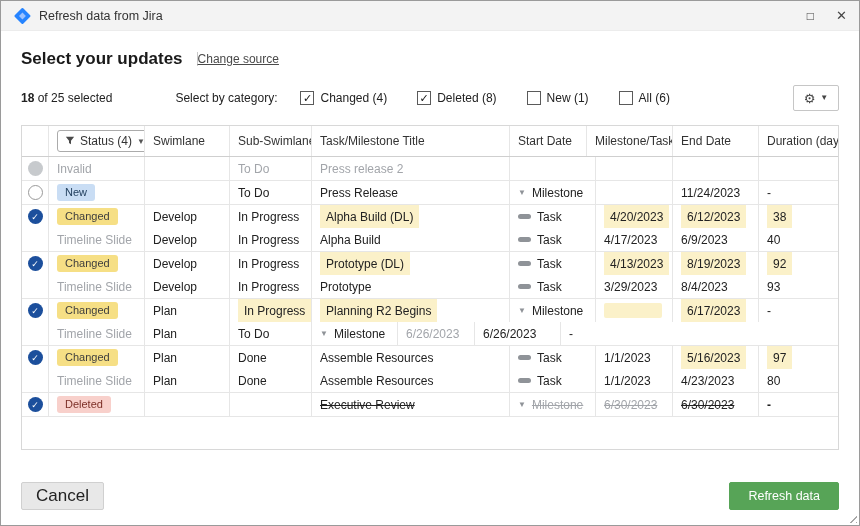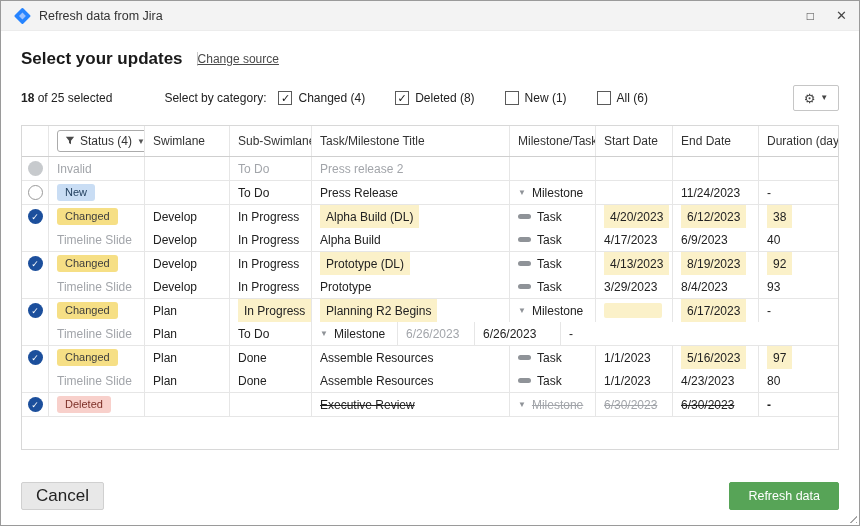--- a/index.html
+++ b/index.html
@@ -31,21 +31,21 @@
   
   .body { flex:1 1 auto; padding:10px 20px 0 20px; }
   .heading-row { margin-top:8px; display:flex; align-items:center; }
   .page-title { font-size:17px; font-weight:bold; color:#1a1a1a; }
   .change-source {
     margin-left:14px; 
     border-left:1px solid #c9c9c9;
     font-size:12px; color:#4a4a4a;
     text-decoration:underline; cursor:pointer;
   }
-  .toolbar { margin-top:16px; display:flex; align-items:center; font-size:12px; }
+  .toolbar { margin-top:16px; display:flex; align-items:center; font-size:12px;gap:11px; }
   .sel-count { margin-right:52px; }
   .sel-count b { font-weight:bold; }
   .cat-caption { margin-right:12px; }
   .cats { display:flex; gap:30px; align-items:center; }
   .cat { display:flex; align-items:center; cursor:pointer; }
   .chk {
     width:14px; height:14px; border:1px solid #5a5a5a; background:#fff;
     display:inline-flex; align-items:center; justify-content:center;
     font-size:11px; color:#111; margin-right:6px; flex:0 0 14px;
   }
@@ -216,25 +216,25 @@
           </div>
           <div class="c w-swim">
             <span>Swimlane</span>
           </div>
           <div class="c w-sub">
             <span>Sub-Swimlane</span>
           </div>
           <div class="c w-title">
             <span>Task/Milestone Title</span>
           </div>
+          <div class="c w-start">
+            <span>Start Date</span>
+          </div>
           <div class="c w-type">
             <span>Milestone/Task</span>
-          </div>
-          <div class="c w-start">
-            <span>Start Date</span>
           </div>
           <div class="c w-end">
             <span>End Date</span>
           </div>
           <div class="c w-dur">
             <span>Duration (days)</span>
           </div>
         </div>
       <div class="tbody">
           <div class="group">

